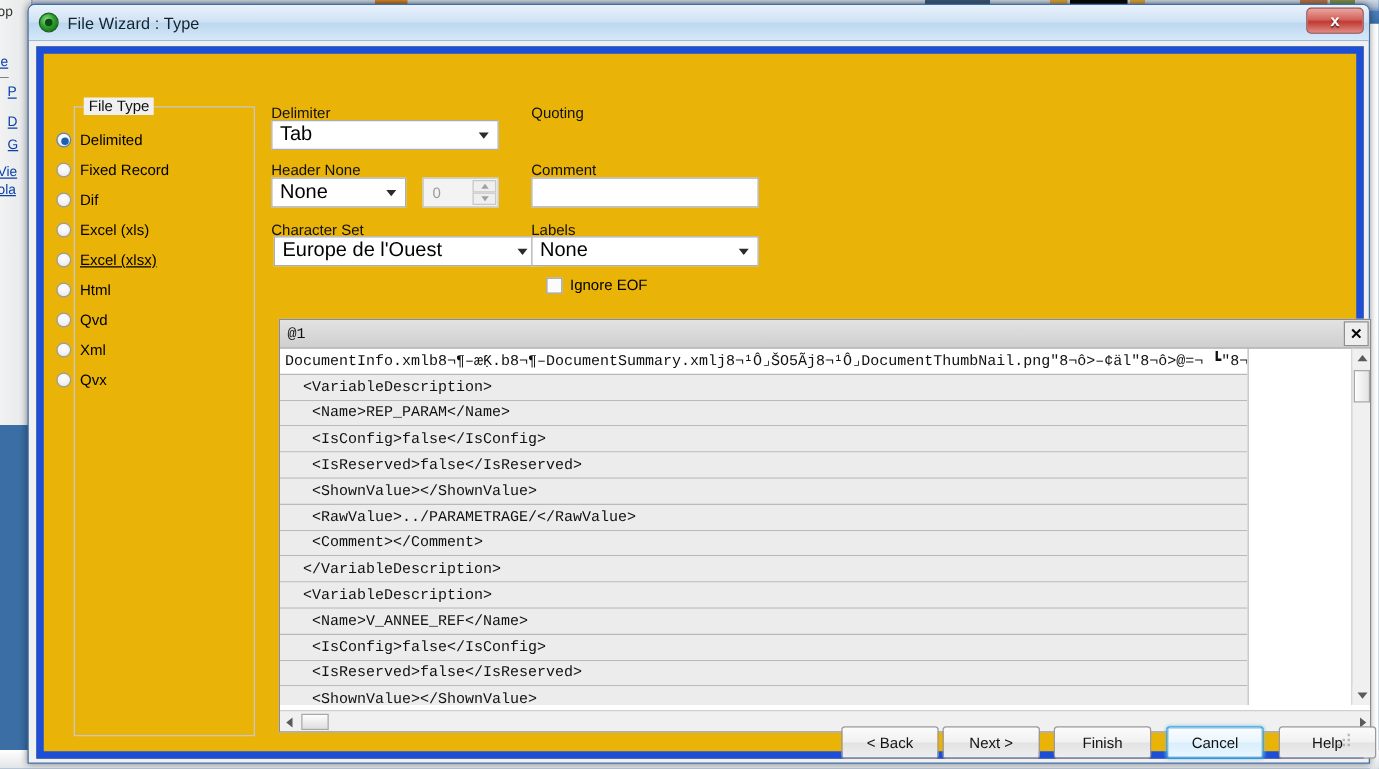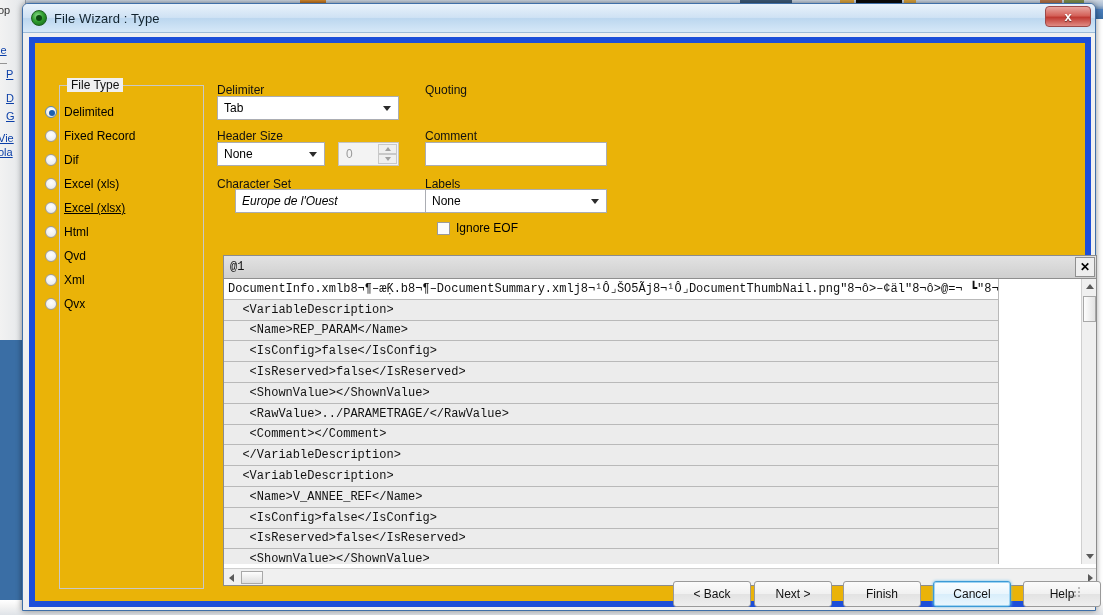--- a/index.html
+++ b/index.html
@@ -109,21 +109,21 @@
   .radio.checked { border-color:#5a87b6; }
   .radio-label { font-size:12px; color:#000; }
 
   
   .field-label {
     position:absolute; font-size:12px; color:#111;
   }
   .combo {
     position:absolute; height:24px; border:1px solid #abadb3;
     background:#fff; display:flex; align-items:center;
-    padding:0 22px 0 6px; font-size:12px; cursor:pointer;
+    padding:0 22px 0 6px; font-size:16px; cursor:pointer;
   }
   .combo .arrow {
     position:absolute; right:7px; top:50%; margin-top:-2px;
     width:0; height:0; border-left:4px solid transparent;
     border-right:4px solid transparent; border-top:5px solid #2b2b2b;
   }
   .textbox {
     position:absolute; height:24px; border:1px solid #abadb3;
     background:#fff; font-size:12px; padding:0 5px;
     display:flex; align-items:center;
@@ -328,35 +328,35 @@
       <span class="radio"></span>
       <span class="radio-label">Qvx</span>
     </div>
 
     <div class="field-label" style="left:182px; top:40px;">Delimiter</div>
     <div class="combo" style="left:182px; top:53px; width:182px;">
       <span>Tab</span>
       <span class="arrow"></span>
     </div>
 
-    <div class="field-label" style="left:182px; top:86px;">Header Size</div>
+    <div class="field-label" style="left:182px; top:86px;">Header None</div>
     <div class="combo" style="left:182px; top:99px; width:108px;">
       <span>None</span>
       <span class="arrow"></span>
     </div>
     <div class="spinner" style="left:303px; top:99px; width:61px;">
       <span>0</span>
       <span class="spin-btns">
         <span class="spin-btn spin-up"></span>
         <span class="spin-btn spin-dn"></span>
       </span>
     </div>
 
     <div class="field-label" style="left:182px; top:134px;">Character Set</div>
-    <div class="combo" style="left:200px; top:146px; width:211px;font-style:italic;">
+    <div class="combo" style="left:184px; top:146px; width:211px;">
       <span>Europe de l'Ouest</span>
       <span class="arrow"></span>
     </div>
 
     <div class="field-label" style="left:390px; top:40px;">Quoting</div>
 
     <div class="field-label" style="left:390px; top:86px;">Comment</div>
     <div class="textbox" style="left:390px; top:99px; width:182px;" title=""></div>
 
     <div class="field-label" style="left:390px; top:134px;">Labels</div>

